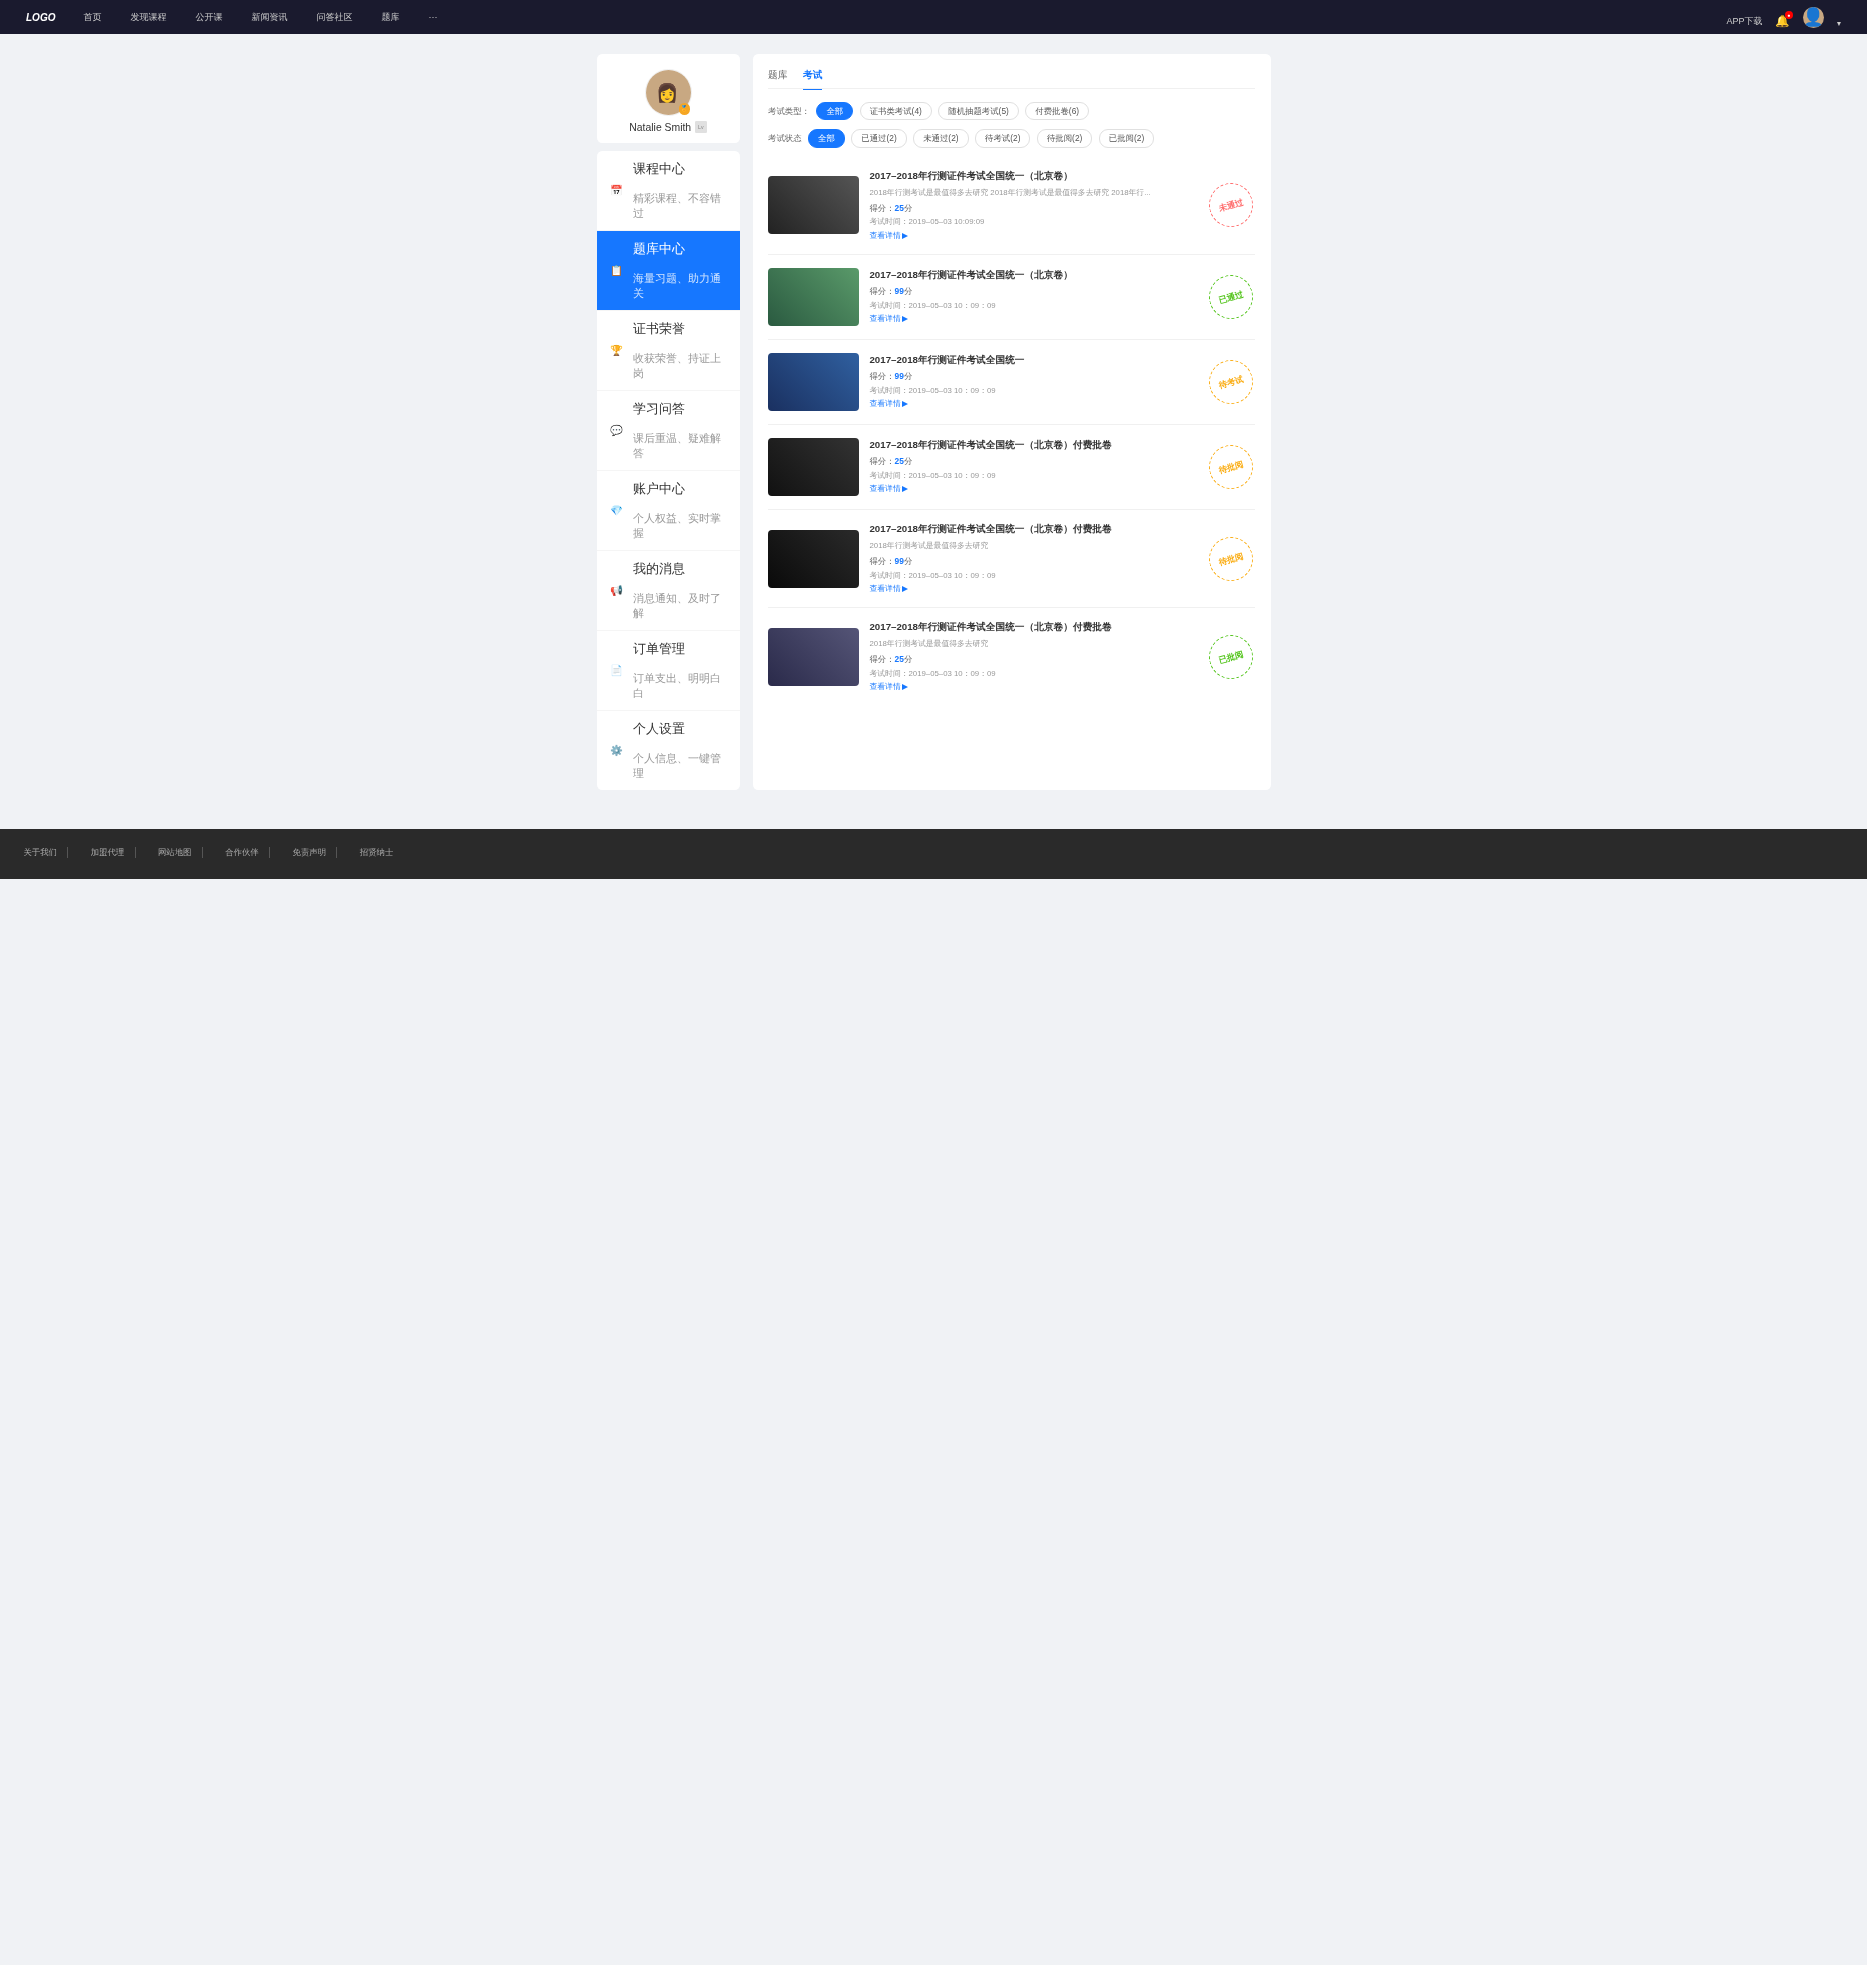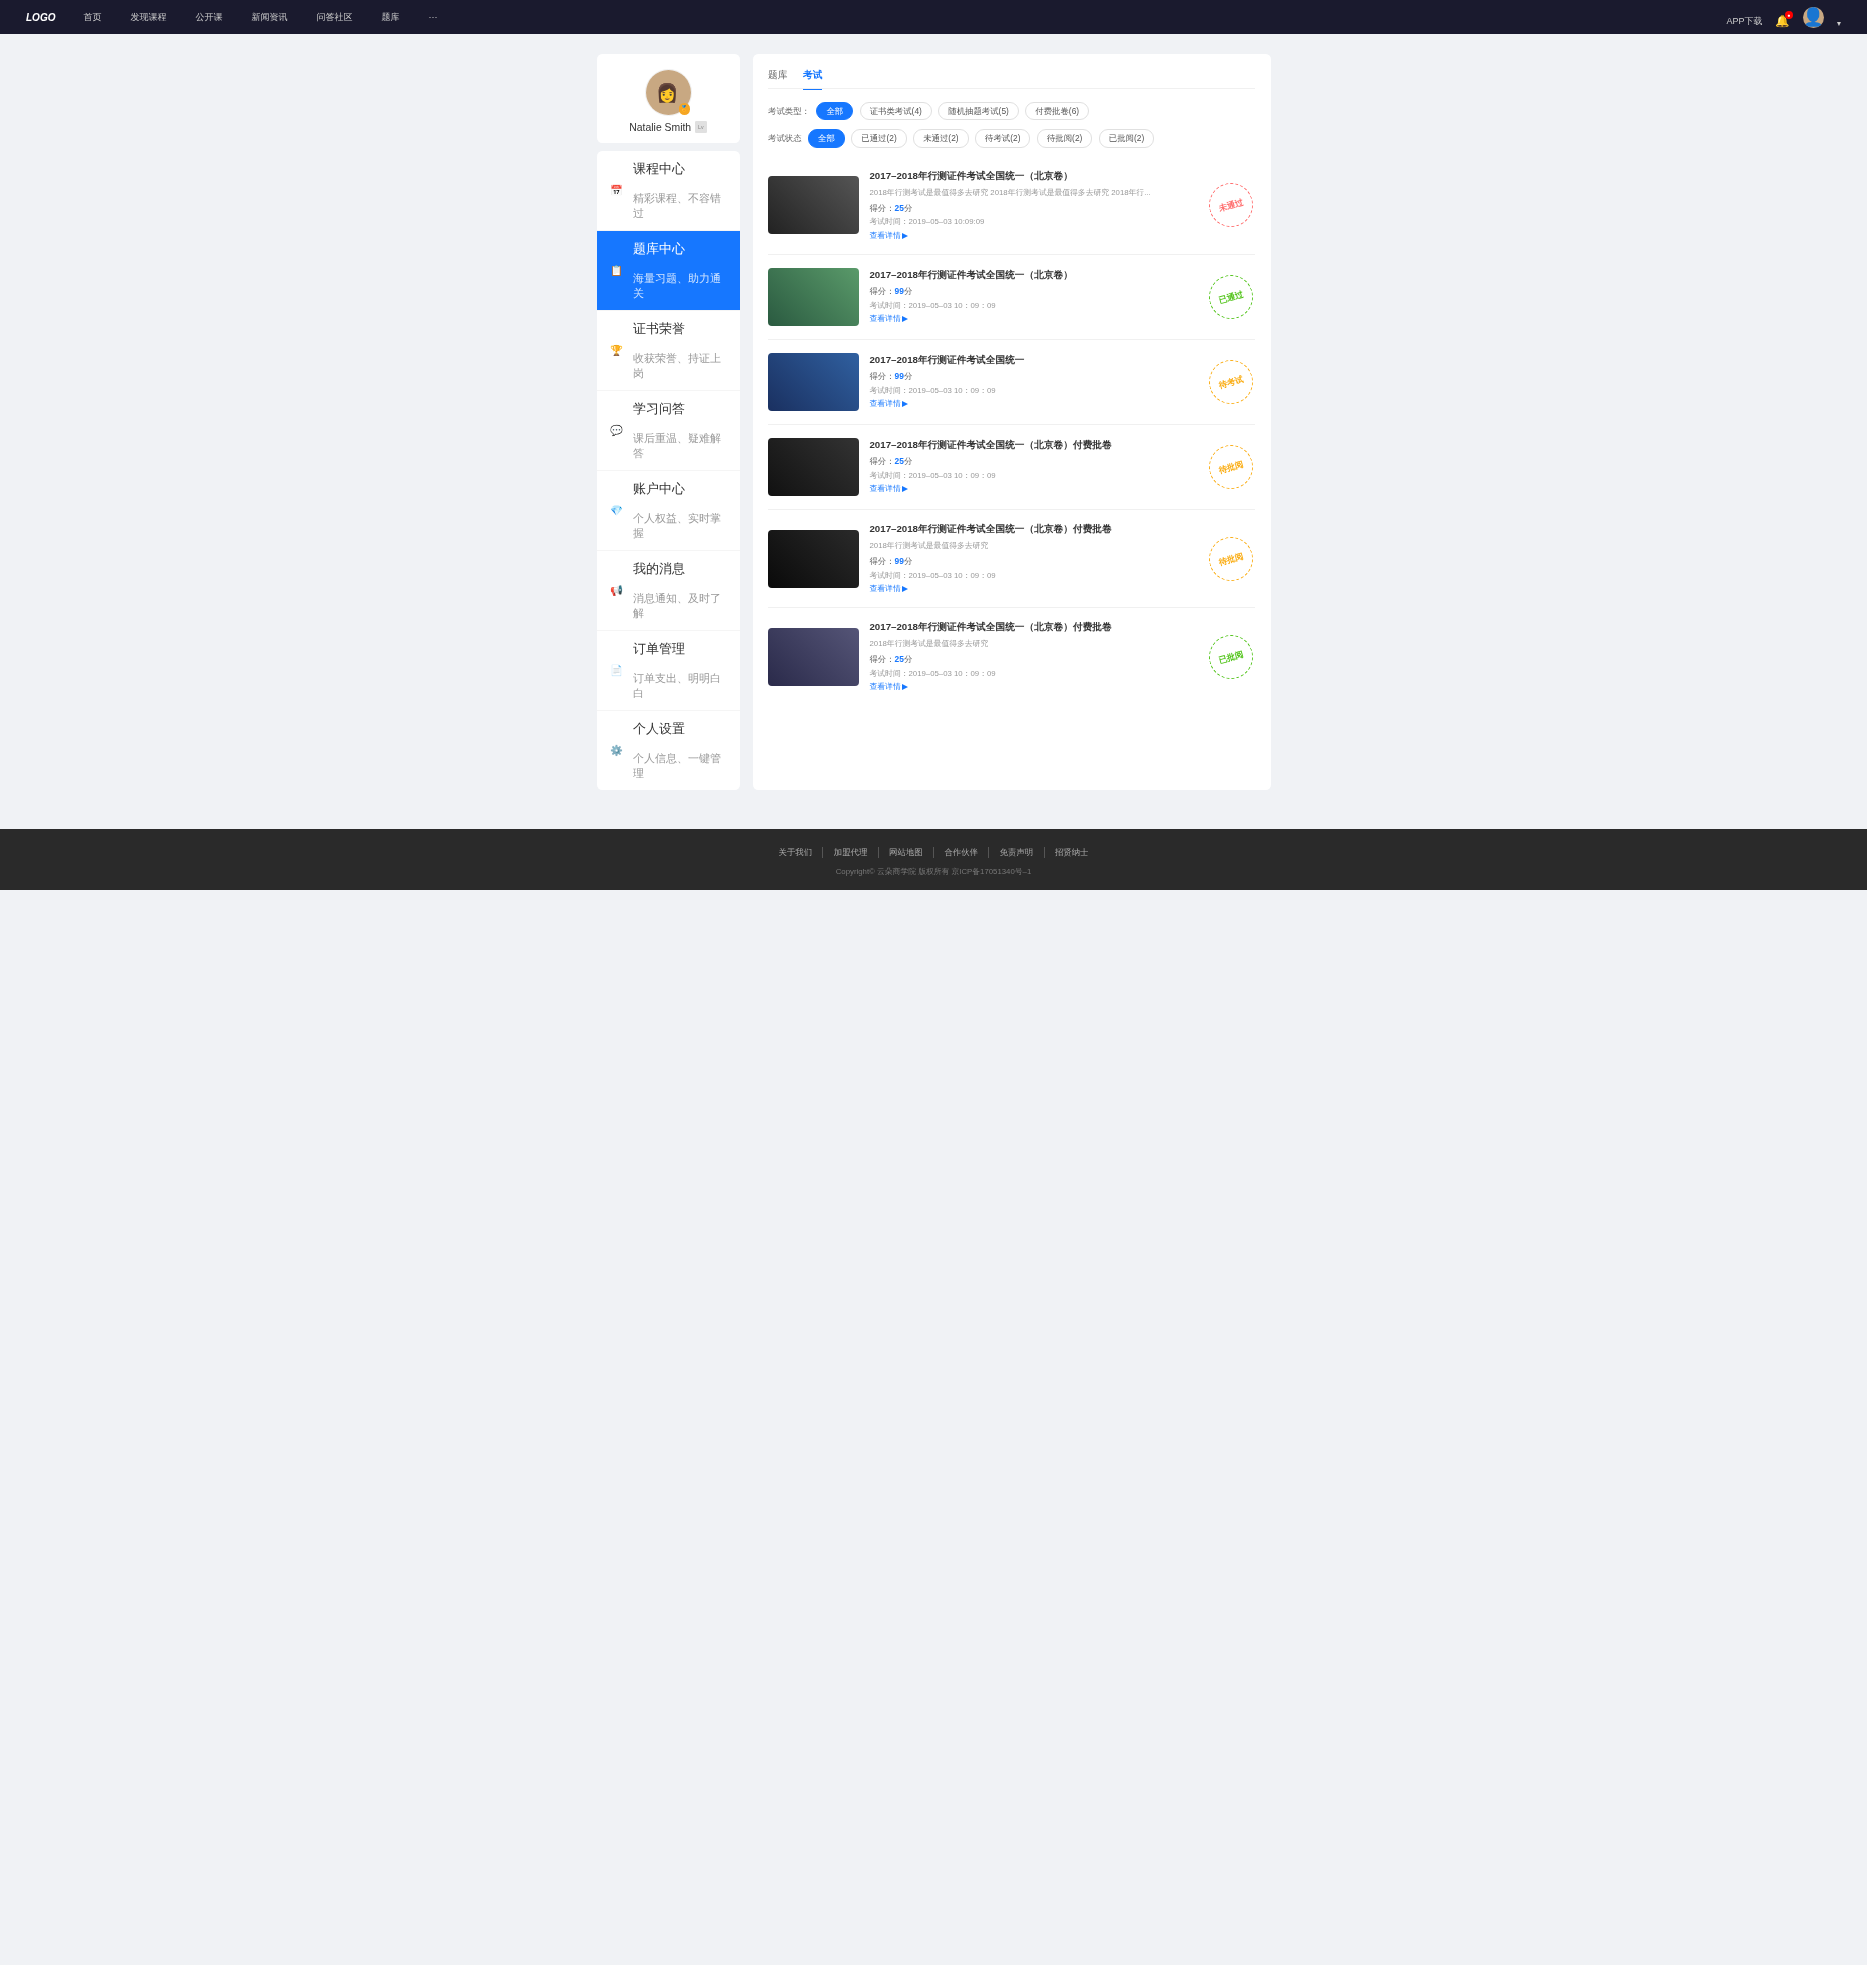--- a/index.html
+++ b/index.html
@@ -327,22 +327,21 @@
     
     .footer {
       background: #2a2a2a;
       color: #aaa;
       text-align: center;
       padding: 18px 13px 13px;
       margin-top: 19.5px;
     }
     .footer-links {
       display: flex;
-      justify-content: center;
-      gap: 0;
+      gap: 12px;
       margin-bottom: 7.8px;
     }
     .footer-link {
       font-size: 8.4px;
       color: #aaa;
       text-decoration: none;
       padding: 0 10.4px;
       border-right: 0.6px solid #555;
     }
     .footer-link:last-child { border-right: none; }
@@ -615,15 +614,14 @@
 
 <footer class="footer">
   <div class="footer-links" id="footer-links">
       <a class="footer-link">关于我们</a>
       <a class="footer-link">加盟代理</a>
       <a class="footer-link">网站地图</a>
       <a class="footer-link">合作伙伴</a>
       <a class="footer-link">免责声明</a>
       <a class="footer-link">招贤纳士</a>
     </div>
-  <div class="footer-copy">Copyright© 云朵商学院  版权所有    京ICP备17051340号–1</div>
 </footer>
 
 
 </body></html>

